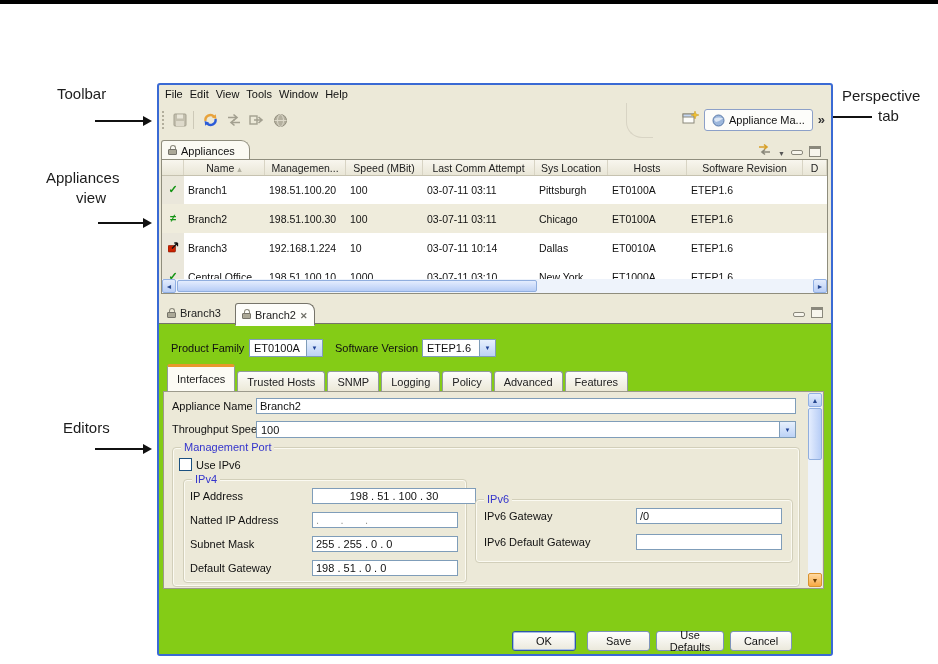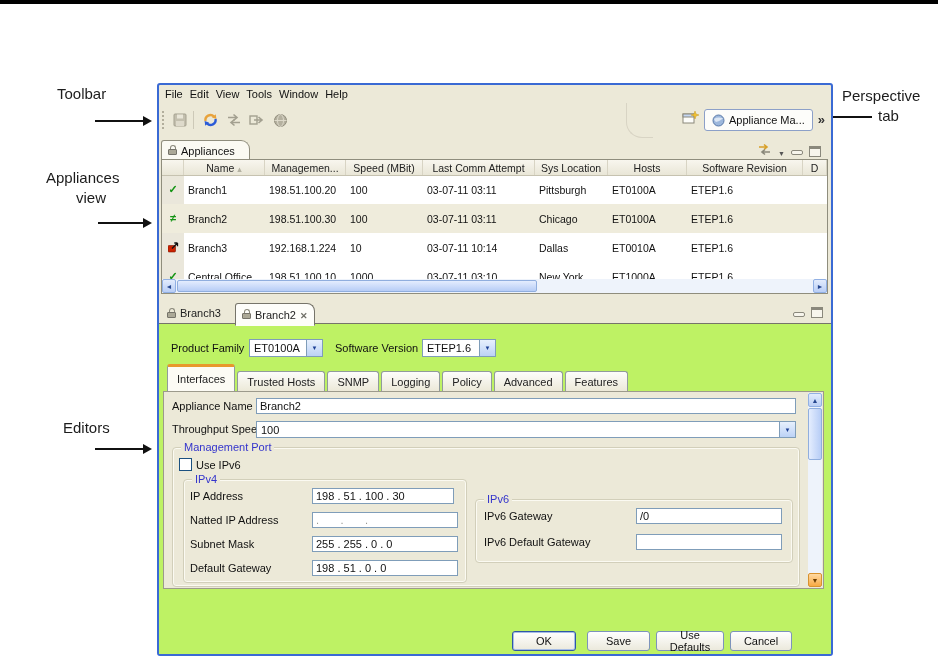--- a/index.html
+++ b/index.html
@@ -82,21 +82,21 @@
   .sb-down.orange{background:linear-gradient(#ffd9a2,#f8a943);border-color:#d8922e}
   .sb-down.orange::before{color:#6b3d00}
 
   
   .etab-row{left:0;top:216px;width:100%;height:23px;border-bottom:1px solid #76746a;box-sizing:border-box}
   .etab{top:2px;height:20px;display:flex;align-items:center;gap:4px;padding:0 6px;font-size:11px;color:#222}
   .etab.inactive{left:2px}
   .etab.active{left:76px;background:#fdfdfa;border:1px solid #76746a;border-bottom:1px solid #fdfdfa;border-radius:3px 8px 0 0;z-index:2;height:21px}
   .e-icons{right:8px;top:6px;display:flex;gap:6px;align-items:center}
 
-  .econtent{left:0;top:239px;width:100%;height:330px;background:#bef264}
+  .econtent{left:0;top:239px;width:100%;height:330px;background:#84cc16}
   .flabel{font-size:11px;color:#111;white-space:nowrap}
 
   .combo{display:flex;align-items:stretch;background:#fff;border:1px solid #7f9db9;height:18px;box-sizing:border-box}
   .cval{flex:1;font-size:11px;display:flex;align-items:center;padding-left:4px;overflow:hidden;white-space:nowrap}
   .carrow{width:15px;background:linear-gradient(#e7f0fd,#bcd2f6);border-left:1px solid #7f9db9;display:flex;align-items:center;justify-content:center}
   .carrow::before{content:"▼";font-size:6px;color:#1c3f94}
 
   .sec-tabs{left:8px;top:42px;height:25px;display:flex;align-items:flex-end}
   .stab{height:19px;padding:0 9px;font-size:11px;display:flex;align-items:center;background:linear-gradient(#fdfdfb,#ece9d8);
      border:1px solid #919b9c;border-bottom:none;border-radius:3px 3px 0 0;margin-right:2px;color:#222}
@@ -353,21 +353,21 @@
 
         <div class="fieldset" style="left:8px;top:55px;width:626px;height:138px">
           <span class="legend">Management Port</span>
 
           <span class="cb" style="left:6px;top:10px"></span>
           <span class="abs flabel" style="left:23px;top:11px">Use IPv6</span>
 
           <div class="fieldset" style="left:10px;top:31px;width:282px;height:102px">
             <span class="legend">IPv4</span>
             <span class="abs flabel" style="left:6px;top:10px">IP Address</span>
-            <input class="txt" style="left: 128px; top: 8px; width: 142px;" value="198 . 51 . 100 . 30">
+            <input class="txt" style="left: 128px; top: 8px; width: 164px; text-align: center;" value="198 . 51 . 100 . 30">
             <span class="abs flabel" style="left:6px;top:34px">Natted IP Address</span>
             <input class="txt dim" style="left: 128px; top: 32px; width: 146px;" value=".       .       .">
             <span class="abs flabel" style="left:6px;top:58px">Subnet Mask</span>
             <input class="txt" style="left: 128px; top: 56px; width: 146px;" value="255 . 255 . 0 . 0">
             <span class="abs flabel" style="left:6px;top:82px">Default Gateway</span>
             <input class="txt" style="left: 128px; top: 80px; width: 146px;" value="198 . 51 . 0 . 0">
           </div>
 
           <div class="fieldset" style="left:302px;top:51px;width:316px;height:62px">
             <span class="legend">IPv6</span>

